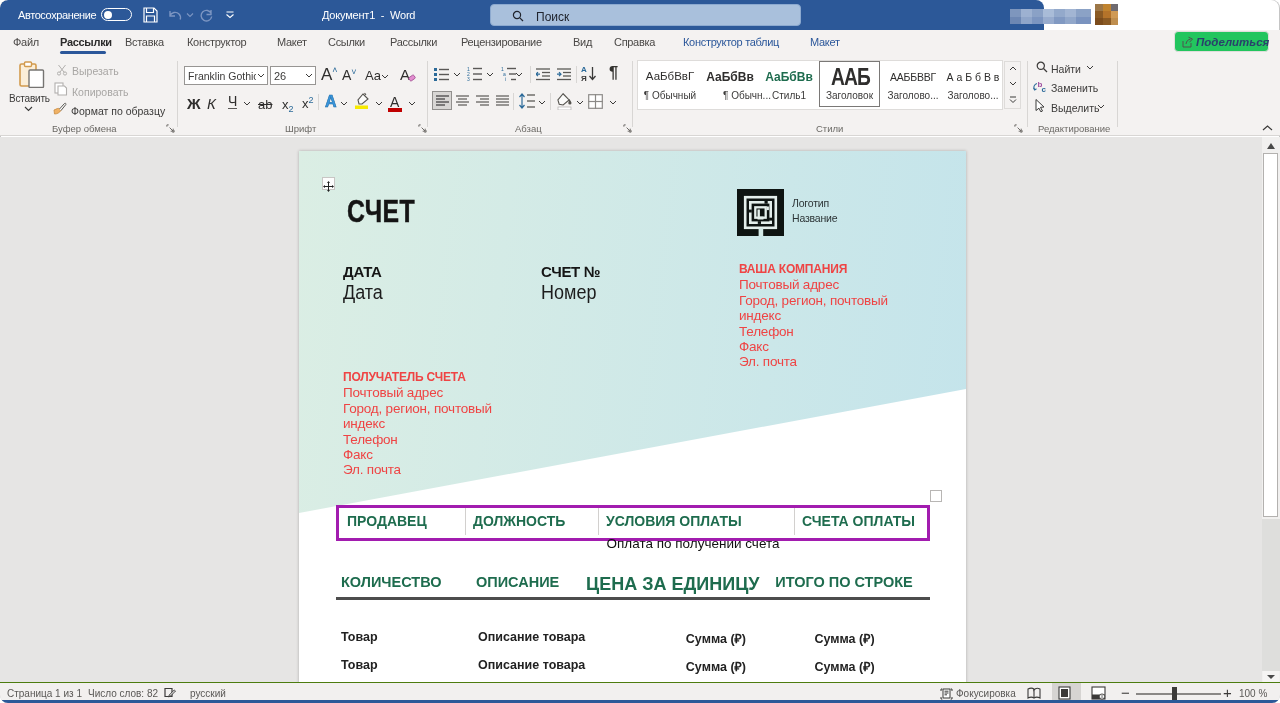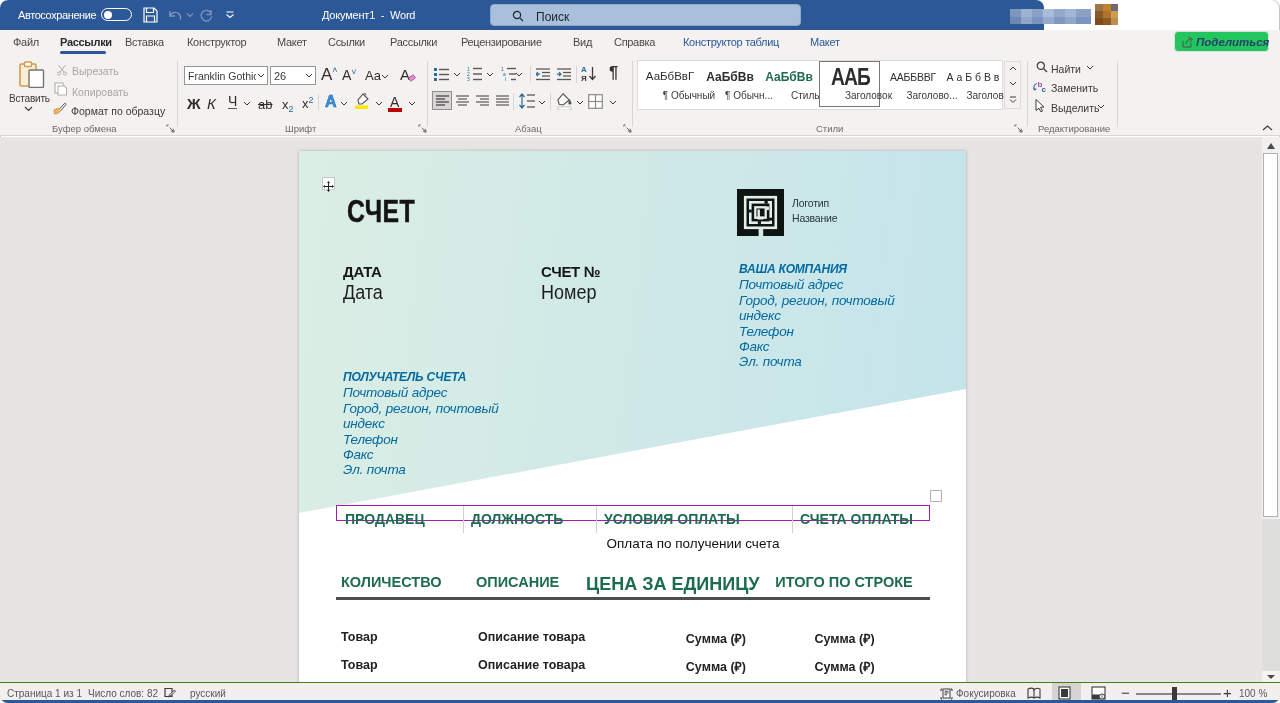--- a/index.html
+++ b/index.html
@@ -23,31 +23,31 @@
 #sharebtn { position:absolute; left:1174px; top:31px; width:95px; height:21px; background:#22c55e; border:1px solid #e0dedc; border-radius:4px;font-style:italic; }
 #sharebtn span { position:absolute; left:21px; top:3.5px; font-size:11.5px; font-weight:bold; color:#29416b; }
 
 #ribbon { position:absolute; left:0; top:56px; width:1280px; height:80px; background:#f4f2f1; border-bottom:1px solid #d8d6d4; }
 .grplabel { position:absolute; font-size:9.5px; color:#6b6965; top:67px; }
 .gsep { position:absolute; top:5px; width:1px; height:66px; background:#d8d6d4; }
 .rtext { font-size:10.5px; color:#3b3a39; position:absolute; white-space:nowrap; }
 .rtext.dis { color:#a8a6a4;text-align:center; }
 .dlg { position:absolute; top:68px; width:9px; height:9px; }
 .stext { position:absolute; font-size:11.5px; color:#2f2e2d; text-align:center; white-space:nowrap; }
-.slbl { position:absolute; font-size:10px; color:#3b3a39; text-align:center; white-space:nowrap;margin-left:19px; }
+.slbl { position:absolute; font-size:10px; color:#3b3a39; text-align:center; white-space:nowrap; }
 
 #canvas { position:absolute; left:0; top:137px; width:1280px; height:545px; background:#e6e5e4; }
 #page { position:absolute; left:299px; top:14px; width:667px; height:545px; background:#fff; box-shadow:0 0 3px rgba(0,0,0,.25); }
 #band { position:absolute; left:0; top:0; width:667px; height:362px; background:linear-gradient(97deg,#dbeee4 0%,#c4e4eb 100%); clip-path:polygon(0 0,667px 0,667px 238px,0 362px); }
 
 .doc { position:absolute; color:#111; }
 .h-big { font-weight:bold; font-size:31px; color:#141414; -webkit-text-stroke:0.5px #141414; transform:scaleX(0.8); transform-origin:left top; letter-spacing:0.5px; }
 .lbl { font-weight:bold; font-size:15px; letter-spacing:-0.3px; color:#151515; }
 .val { font-size:20px; color:#1d1d1d; transform:scaleX(0.9); transform-origin:left top; }
-.addr { font-size:13.5px; line-height:15.4px; color:#0369a1; letter-spacing:-0.2px;font-style:italic; }
+.addr { font-size:13.5px; line-height:15.4px; color:#ef4444; letter-spacing:-0.2px; }
 .addr b { font-size:12px; letter-spacing:-0.2px; }
 .green { color:#1e6c4e; font-weight:bold; }
 
 #statusbar { position:absolute; left:0; top:682px; width:1280px; height:21px; background:#f2f0ef; border-top:1px solid #4d7c0f; }
 #statusbar .s { position:absolute; top:5px; font-size:9.5px; color:#5a5856; white-space:nowrap; }
 #bottomedge { position:absolute; left:0; top:700px; width:1280px; height:3px; background:#2c5898; border-radius:0 0 8px 8px; }
 
 #vscroll { position:absolute; left:1262px; top:137px; width:18px; height:545px; background:#f1f0ef; }
 </style>
 </head>
@@ -398,21 +398,21 @@
           <path d="M1 3 V1 H3 M9 7 V9 H7"></path>
           <path d="M4 4 L8 8 M8 8 V5.2 M8 8 H5.2"></path>
         </g>
       </svg>
     <div class="gsep" style="left:632px"></div>
 
     <div style="position:absolute;left:637px;top:4px;width:366px;height:50px;background:#fff;border:1px solid #dedcda"></div>
     <div class="stext" style="left:641px;top:14px;width:58px">АаБбВвГ</div>
     <div class="slbl" style="left:641px;top:34px;width:58px">¶ Обычный</div>
     <div class="stext" style="left:704px;top:14px;width:52px;font-weight:bold;font-size:12px">АаБбВв</div>
-    <div class="slbl" style="left:704px;top:34px;width:52px">¶ Обычн...</div>
+    <div class="slbl" style="left:721px;top:34px;width:52px">¶ Обычн...</div>
     <div class="stext" style="left:764px;top:14px;width:50px;font-weight:bold;color:#1e6c4e;font-size:12px">АаБбВв</div>
     <div class="slbl" style="left:764px;top:34px;width:50px">Стиль1</div>
     <div style="position:absolute;left:819px;top:5px;width:61px;height:46px;background:#fff;border:1.5px solid #7a7876"></div>
     <div class="stext" style="left:823px;top:7px;width:55px;font-weight:bold;font-size:24px;letter-spacing:-1px;transform:scaleX(0.8);transform-origin:center top">ААБ</div>
     <div class="slbl" style="left:822px;top:34px;width:55px">Заголовок</div>
     <div class="stext" style="left:885px;top:15px;width:56px;font-size:10.5px;letter-spacing:-0.2px">ААББВВГ</div>
     <div class="slbl" style="left:885px;top:34px;width:56px">Заголово...</div>
     <div class="stext" style="left:945px;top:15px;width:56px;font-size:10.5px">А а Б б В в</div>
     <div class="slbl" style="left:945px;top:34px;width:56px">Заголово...</div>
     <div style="position:absolute;left:1004px;top:5px;width:17px;height:48px;background:#f4f2f1;border:1px solid #dedcda"></div>
@@ -510,21 +510,21 @@
       <div class="doc val" style="left:44px;top:130px">Дата</div>
       <div class="doc lbl" style="left:242px;top:112px">СЧЕТ №</div>
       <div class="doc val" style="left:242px;top:130px">Номер</div>
 
       <div class="doc addr" style="left:440px;top:110px"><b>ВАША КОМПАНИЯ</b><br>Почтовый адрес<br>Город, регион, почтовый<br>индекс<br>Телефон<br>Факс<br>Эл. почта</div>
 
       <div class="doc addr" style="left:44px;top:218px"><b>ПОЛУЧАТЕЛЬ СЧЕТА</b><br>Почтовый адрес<br>Город, регион, почтовый<br>индекс<br>Телефон<br>Факс<br>Эл. почта</div>
 
       <div style="position:absolute;left:631px;top:339px;width:12px;height:12px;background:#fff;border:1px solid #b8b6b4"></div>
 
-      <div id="t1" style="position:absolute;left:37px;top:354px;width:594px;height:16px;border:1px solid #a21caf">
+      <div id="t1" style="position:absolute;left:37px;top:354px;width:594px;height:36px;border:3px solid #a21caf">
         <div style="position:absolute;left:126px;top:0;width:1px;height:27px;background:#d2d0ce"></div>
         <div style="position:absolute;left:259px;top:0;width:1px;height:27px;background:#d2d0ce"></div>
         <div style="position:absolute;left:455px;top:0;width:1px;height:27px;background:#d2d0ce"></div>
         <div class="green" style="position:absolute;left:8px;top:5px;font-size:14px">ПРОДАВЕЦ</div>
         <div class="green" style="position:absolute;left:134px;top:5px;font-size:14px">ДОЛЖНОСТЬ</div>
         <div class="green" style="position:absolute;left:267px;top:5px;font-size:14px">УСЛОВИЯ ОПЛАТЫ</div>
         <div class="green" style="position:absolute;left:463px;top:5px;font-size:14px">СЧЕТА ОПЛАТЫ</div>
       </div>
       <div class="doc" style="left:296px;top:385px;width:196px;text-align:center;font-size:13.5px;white-space:nowrap">Оплата по получении счета</div>
 

